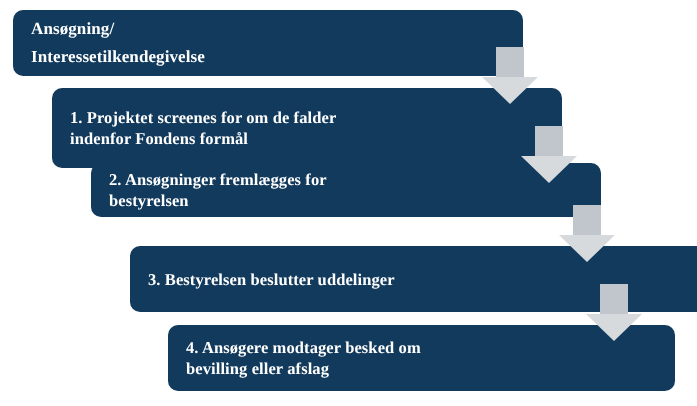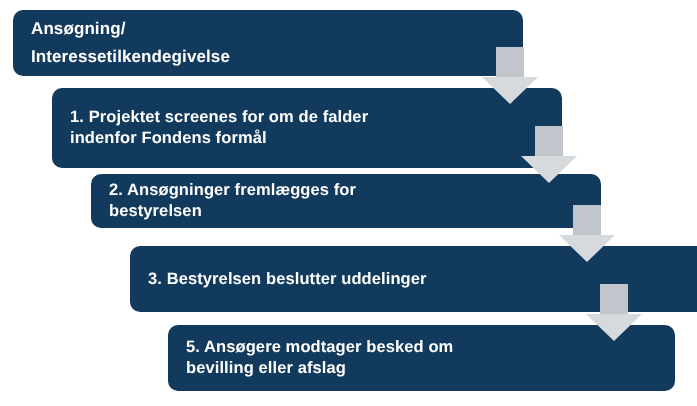--- a/index.html
+++ b/index.html
@@ -12,37 +12,38 @@
     height: 406px;
     background: #ffffff;
     font-family: "Liberation Sans", sans-serif;
     overflow: hidden;
   }
   #flow-canvas {
     position: relative;
     width: 697px;
     height: 406px;
     background: #ffffff;
+    font-family: Liberation Serif, serif;
   }
 
   
   .step-box {
     position: absolute;
     box-sizing: border-box;
     background: #123a5c;
     border-radius: 10px;
     display: flex;
     flex-direction: column;
     justify-content: center;
     padding: 0 0 0 18px;
     z-index: 2;
   }
   .step-box.box-start  { left: 13px;  top: 10px;  width: 510px; height: 66px; }
   .step-box.box-1      { left: 52px;  top: 88px;  width: 510px; height: 80px; }
-  .step-box.box-2      { left: 91px;  top: 174px; width: 510px; height: 54px; }
+  .step-box.box-2      { left: 91px;  top: 163px; width: 510px; height: 54px; }
   .step-box.box-3      { left: 130px; top: 246px; width: 578px; height: 66px; }
   .step-box.box-4      { left: 168px; top: 325px; width: 507px; height: 66px; }
 
   .step-text {
     color: #ffffff;
     font-size: 16.5px;
     font-weight: bold;
     line-height: 21px;
     letter-spacing: 0.1px;
     white-space: pre-line;
@@ -109,17 +110,17 @@
   </div>
 
   <div class="connector-arrow" style="left:584px; top:284px;">
     <svg width="60" height="58" viewBox="0 0 60 58" aria-hidden="true">
       <rect x="16" y="0" width="28" height="32" fill="#c0c6cb"></rect>
       <polygon points="2,30 58,30 30,57" fill="#d6dadd"></polygon>
     </svg>
   </div>
 
   <div class="step-box box-4">
-    <div class="step-text">5. Ansøgere modtager besked om
+    <div class="step-text">4. Ansøgere modtager besked om
 bevilling eller afslag</div>
   </div>
 
 </div>
 
 </body></html>

